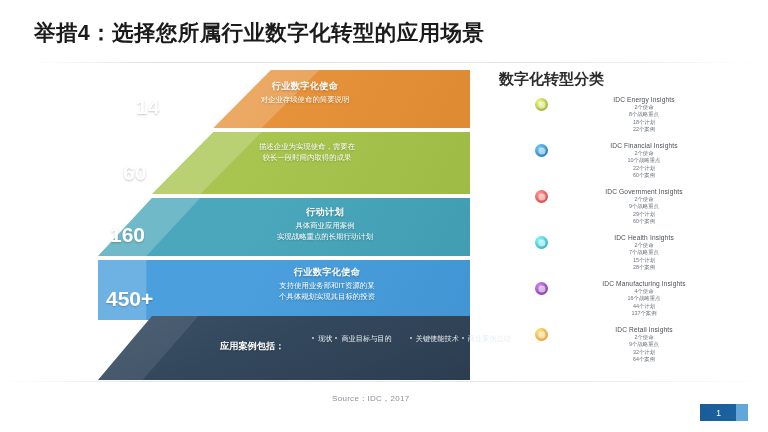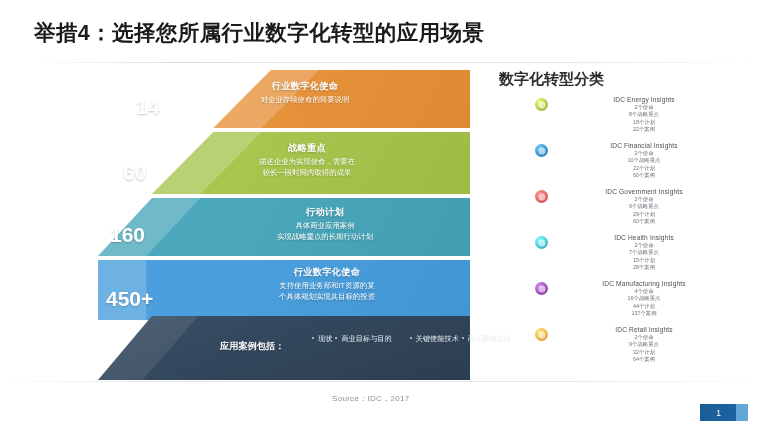--- a/index.html
+++ b/index.html
@@ -169,21 +169,20 @@
         <div class="tier-body" style="left: 92px; top: 10px; width: 230px;">
           <div class="tier-head">行业数字化使命</div>
           <div class="tier-desc">对企业存续使命的简要说明</div>
         </div>
       </div>
       <div class="tier" style="left: 0px; top: 64px; width: 372px; height: 62px;">
         <div class="tier-face" style="--cp: 31% 0%, 100% 0%, 100% 100%, 14.5% 100%; background: linear-gradient(118deg, rgb(168, 198, 79) 0%, rgb(168, 198, 79) 40%, rgb(158, 188, 69) 100%);"></div>
         <div class="tier-left" style="--lcp: 14.5% 100%, 31% 0%, 44% 0%, 27.5% 100%;"></div>
         <div class="tier-num" style="left: 25px; top: 30px; font-size: 21px;">60</div>
         <div class="tier-body" style="left: 80px; top: 10px; width: 258px;">
-          <div class="tier-head">战略重点</div>
           <div class="tier-desc">描述企业为实现使命，需要在</div>
           <div class="tier-desc">较长一段时间内取得的成果</div>
         </div>
       </div>
       <div class="tier" style="left: 0px; top: 130px; width: 372px; height: 58px;">
         <div class="tier-face" style="--cp: 14.5% 0%, 100% 0%, 100% 100%, 0% 100%; background: linear-gradient(118deg, rgb(75, 168, 188) 0%, rgb(75, 168, 188) 40%, rgb(65, 158, 178) 100%);"></div>
         <div class="tier-left" style="--lcp: 0% 100%, 14.5% 0%, 27.5% 0%, 13% 100%;"></div>
         <div class="tier-num" style="left: 12px; top: 26px; font-size: 21px;">160</div>
         <div class="tier-body" style="left: 96px; top: 8px; width: 262px;">
           <div class="tier-head">行动计划</div>

